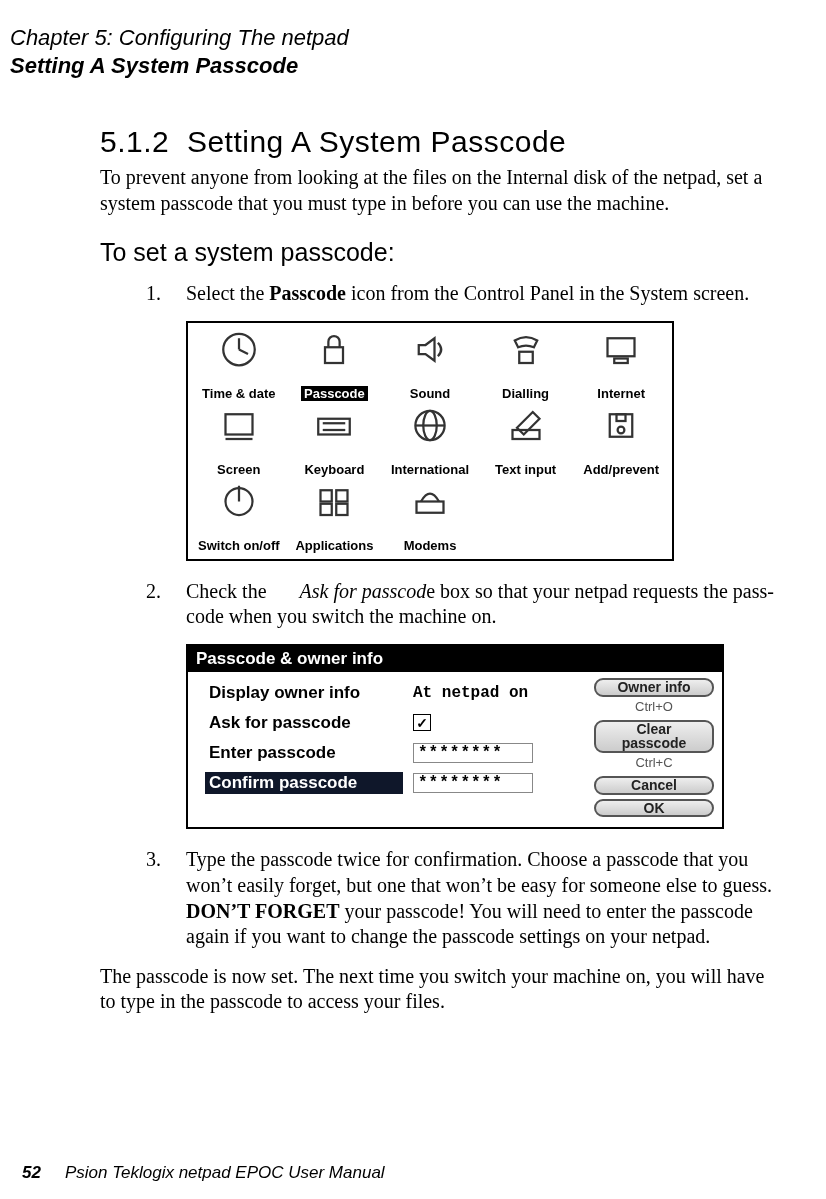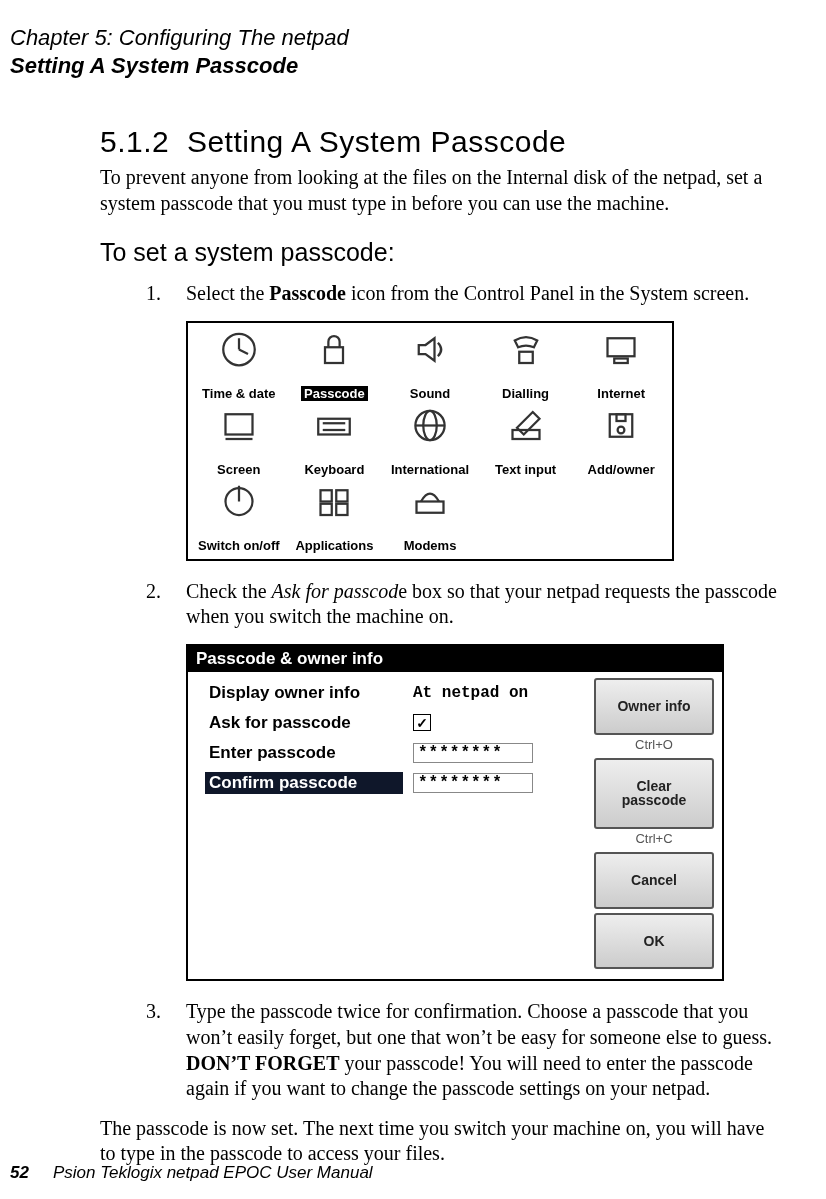--- a/index.html
+++ b/index.html
@@ -52,21 +52,21 @@
   .step {
     display: flex;
     font-size: 20px;
     line-height: 1.28;
     margin: 0 0 14px 46px;
   }
   .step .num {
     min-width: 40px;
   }
   .step .txt { flex: 1; }
-  .em { font-style: italic; }
+  .em { font-style: italic; margin-left: 28px; }
   .bold { font-weight: 700; }
 
   
   .cp-figure {
     width: 488px;
     margin: 6px 0 18px 86px;
     border: 2px solid #000;
     background: #fff;
     padding: 4px 6px 6px 6px;
     box-sizing: border-box;
@@ -167,41 +167,41 @@
     align-items: center;
   }
   .dlg-right {
     width: 120px;
     display: flex;
     flex-direction: column;
     gap: 4px;
   }
   .dlg-btn {
     border: 2px solid #555;
-    border-radius: 3px;
+    border-radius: 9px;
     background: linear-gradient(#eee,#ccc);
     font-weight: 700;
     font-size: 14px;
     text-align: center;
-    padding: 19px 2px;
+    padding: 0 2px;
     line-height: 1.05;
     color: #222;
   }
   .dlg-shortcut {
     font-size: 13px;
     color: #555;
     text-align: center;
     margin-top: -2px;
     margin-bottom: 2px;
   }
 
   
   .footer {
     position: absolute;
-    left: 10px;
+    left: 22px;
     bottom: 16px;
     font-family: Arial, Helvetica, sans-serif;
     font-size: 17px;
   }
   .footer .pn {
     font-weight: 700;
     font-style: italic;
     margin-right: 24px;
   }
   .footer .book {
@@ -273,21 +273,21 @@
                 <line x1="11" y1="20" x2="37" y2="20" stroke="#333" stroke-width="2" fill="none"></line>
               </svg></div><br><span class="cp-label">International</span></div>
           <div class="cp-cell"><div class="cp-icon"><svg viewBox="0 0 48 40">
                 <rect x="12" y="24" width="24" height="8" stroke="#333" stroke-width="2" fill="none"></rect>
                 <path d="M30 8 l6 6 -14 14 -6 -6 z" stroke="#333" stroke-width="2" fill="none"></path>
               </svg></div><br><span class="cp-label">Text input</span></div>
           <div class="cp-cell"><div class="cp-icon"><svg viewBox="0 0 48 40">
                 <rect x="14" y="10" width="20" height="20" stroke="#333" stroke-width="2" fill="none"></rect>
                 <rect x="20" y="10" width="8" height="6" stroke="#333" stroke-width="2" fill="none"></rect>
                 <circle cx="24" cy="24" r="3" stroke="#333" stroke-width="2" fill="none"></circle>
-              </svg></div><br><span class="cp-label">Add/owner</span></div>
+              </svg></div><br><span class="cp-label">Add/prevent</span></div>
           <div class="cp-cell"><div class="cp-icon"><svg viewBox="0 0 48 40">
                 <circle cx="24" cy="20" r="12" stroke="#333" stroke-width="2" fill="none"></circle>
                 <line x1="24" y1="6" x2="24" y2="20" stroke="#333" stroke-width="2" fill="none"></line>
               </svg></div><br><span class="cp-label">Switch on/off</span></div>
           <div class="cp-cell"><div class="cp-icon"><svg viewBox="0 0 48 40">
                 <rect x="12" y="10" width="10" height="10" stroke="#333" stroke-width="2" fill="none"></rect>
                 <rect x="26" y="10" width="10" height="10" stroke="#333" stroke-width="2" fill="none"></rect>
                 <rect x="12" y="22" width="10" height="10" stroke="#333" stroke-width="2" fill="none"></rect>
                 <rect x="26" y="22" width="10" height="10" stroke="#333" stroke-width="2" fill="none"></rect>
               </svg></div><br><span class="cp-label">Applications</span></div>

